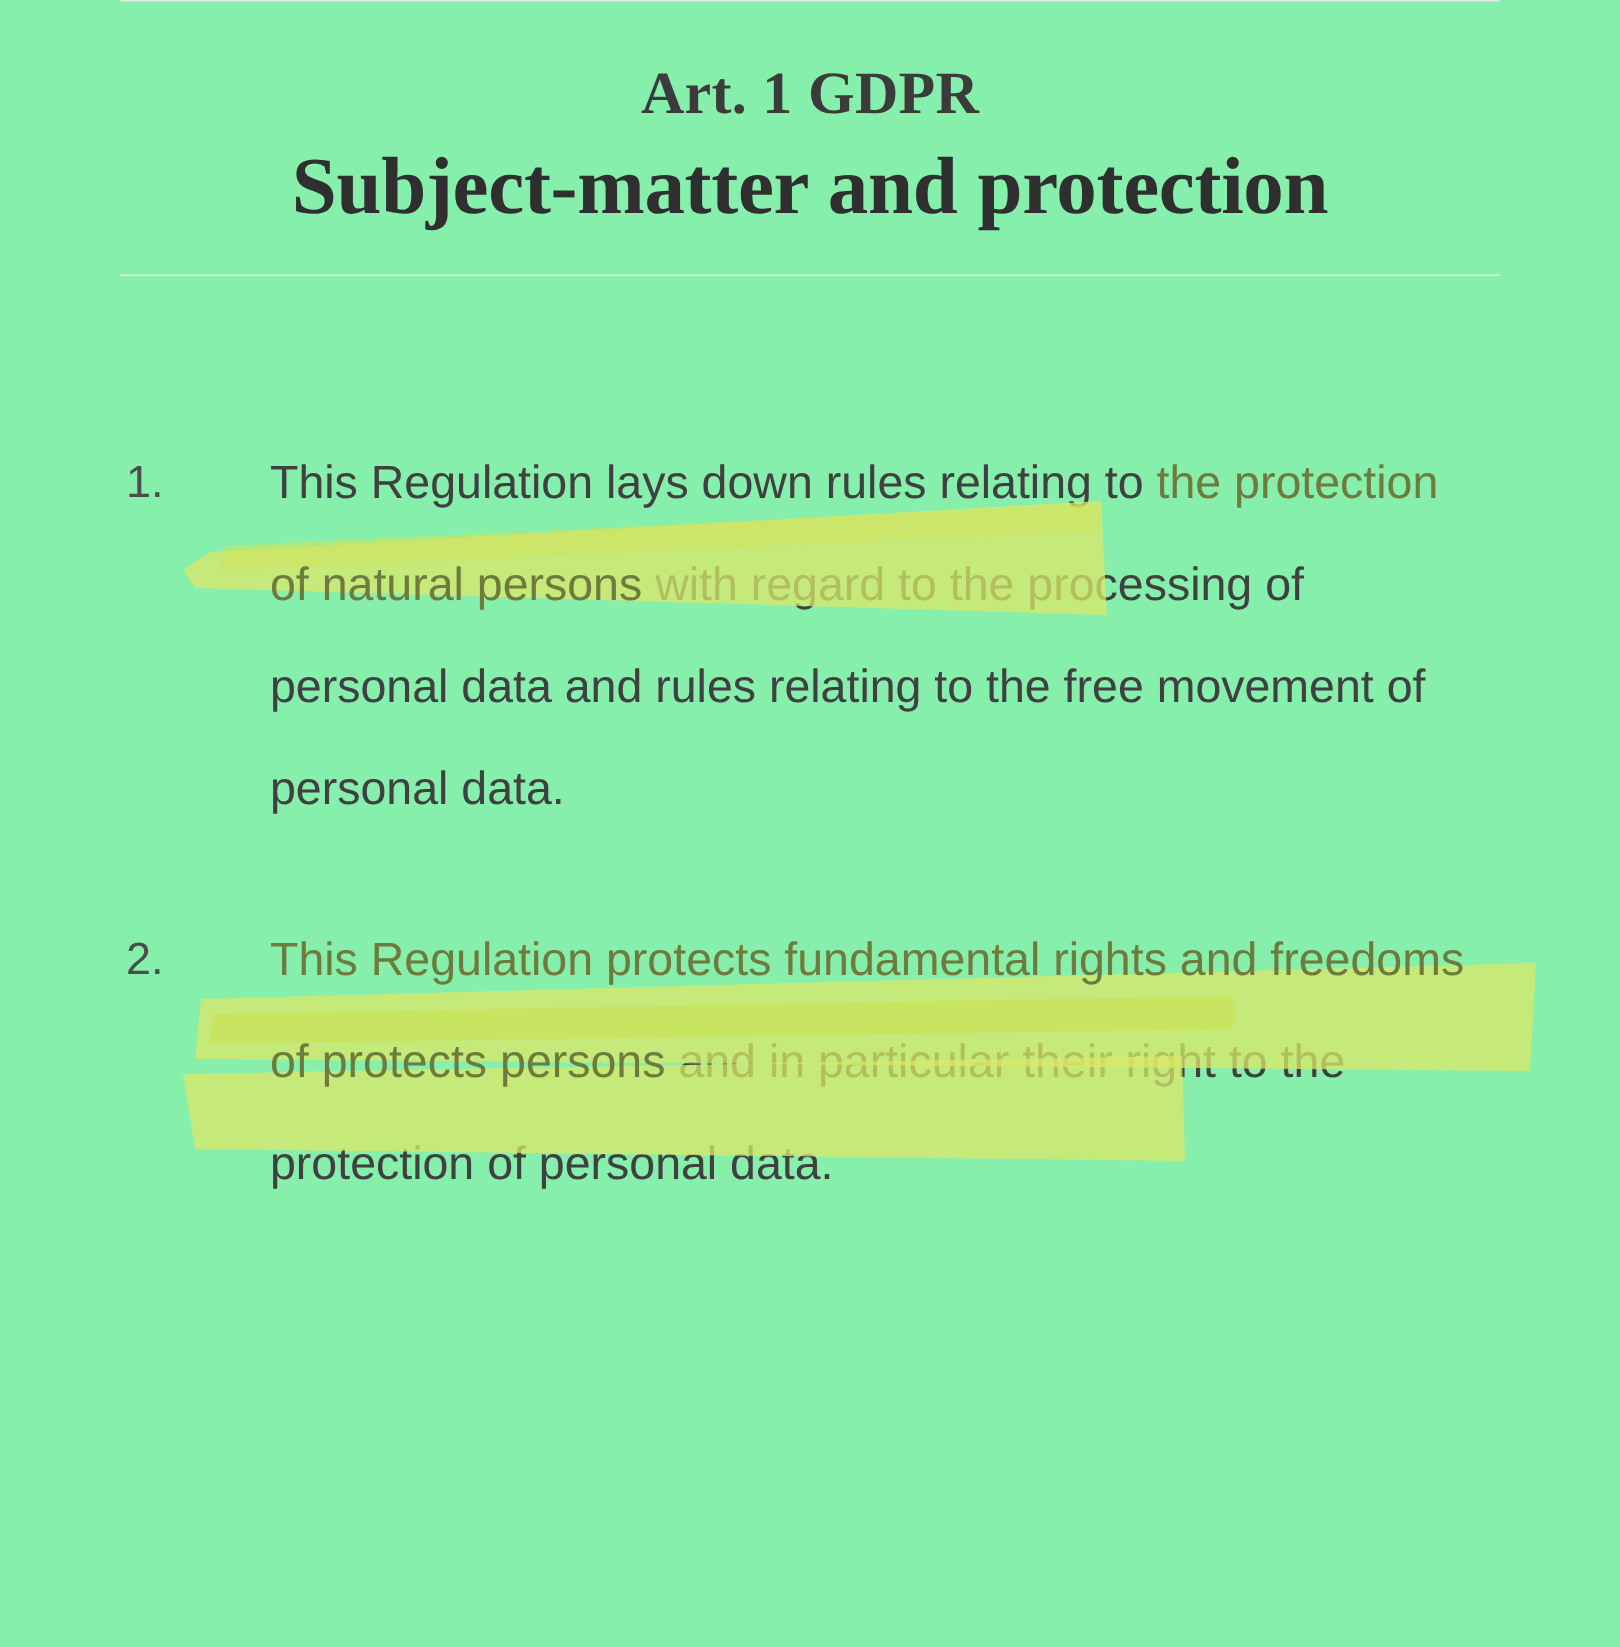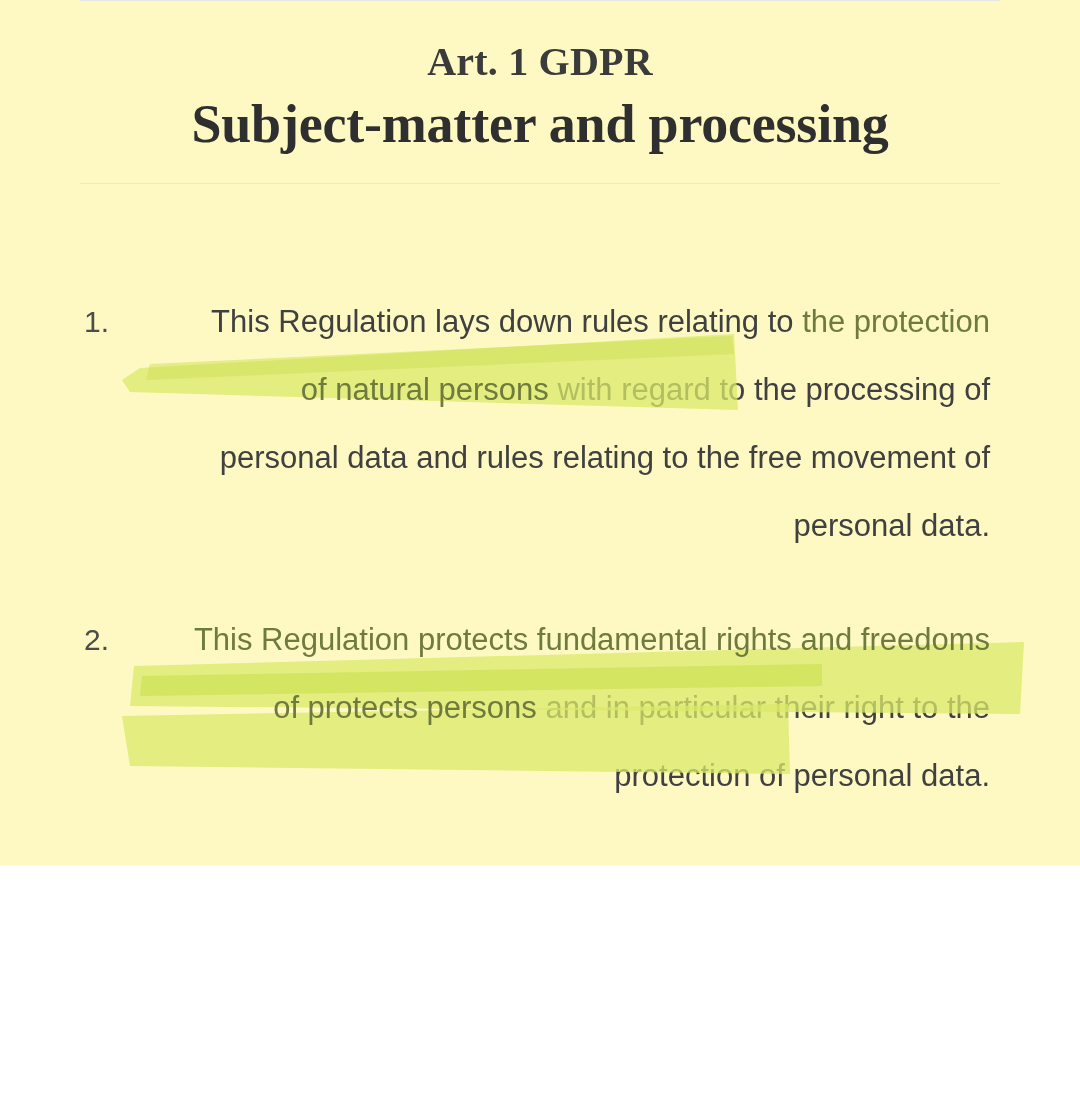--- a/index.html
+++ b/index.html
@@ -11,22 +11,22 @@
     width: 1080px;
     height: 1098px;
     overflow: hidden;
     font-family: "Liberation Sans", sans-serif;
     -webkit-font-smoothing: antialiased;
   }
 
   .page {
     position: relative;
     width: 1080px;
-    height: 865px;
-    background: #fef9c3;
+    height: 1098px;
+    background: #86efac;
   }
 
   
   .header {
     padding-top: 18px;
     margin: 0 80px;
     border-top: 1px solid #e6e6e6;
     border-bottom: 1px solid #e6e6e6;
     padding-bottom: 26px;
     text-align: center;
@@ -76,21 +76,20 @@
   }
 
   .clause-text {
     flex: 1 1 auto;
     font-size: 31px;
     line-height: 68px;
     color: #404040;
     max-width: 810px;
     position: relative;
     z-index: 2;
-    text-align: right;
   }
 
   .hl {
     color: #6f7a3d;
     position: relative;
     z-index: 2;
   }
 
   
   .marker {
@@ -105,21 +104,21 @@
   .clause-1 .clause-num,
   .clause-2 .clause-num { line-height: 68px; }
 </style>
 </head>
 <body>
 
 <div class="page">
 
   <div class="header">
     <div class="article-ref">Art. 1 GDPR</div>
-    <h1 class="article-title">Subject-matter and processing</h1>
+    <h1 class="article-title">Subject-matter and protection</h1>
   </div>
 
   <div class="content">
 
     <div class="clause clause-1">
       <div class="clause-num">1.</div>
       <div class="clause-text">
         
         <span class="marker" style="left:-58px; top:18px; width:680px; height:110px;">
           <svg width="680" height="110" viewBox="0 0 680 110">

